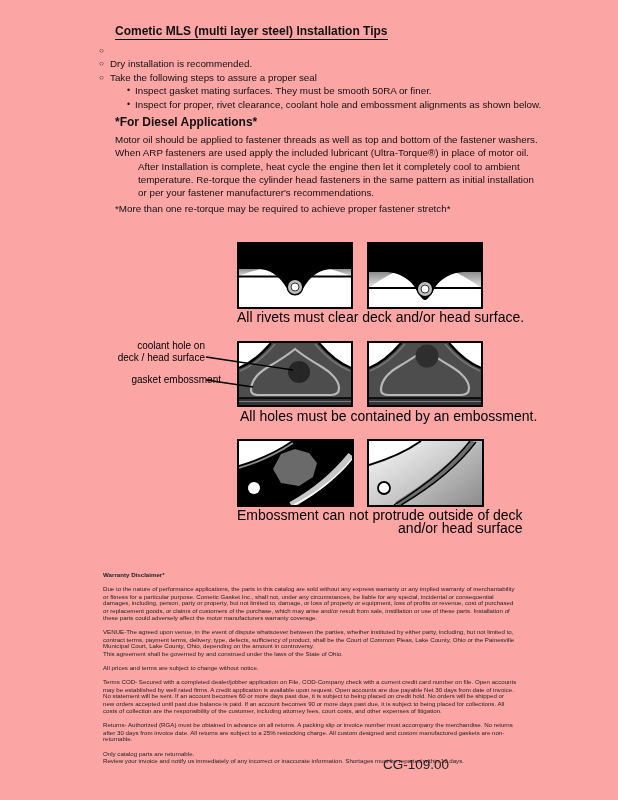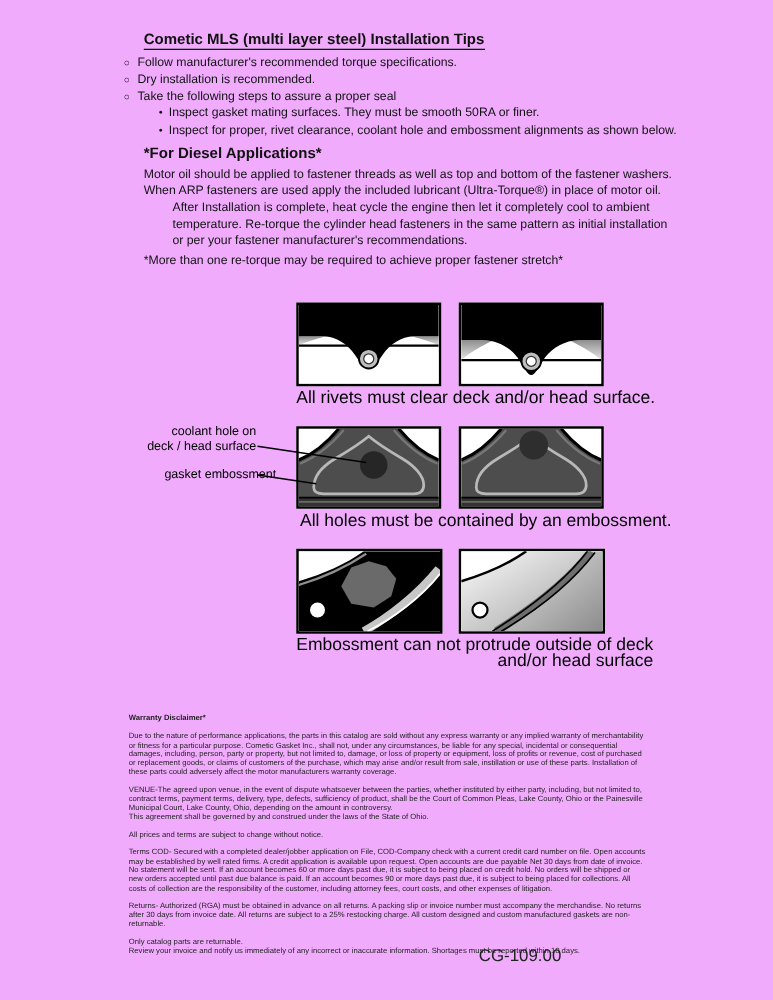--- a/index.html
+++ b/index.html
@@ -1,19 +1,19 @@
 <!DOCTYPE html>
 <html><head>
 <meta charset="utf-8">
 <style>
   * { margin:0; padding:0; box-sizing:border-box; }
   html,body { background:#e8e8e8; }
   .page {
     position:relative; width:618px; height:800px; margin:0 auto;
-    background:#f0abfc; overflow:hidden; color:#111;
+    background:#fca5a5; overflow:hidden; color:#111;
     font-family:"Liberation Sans", sans-serif;
   }
   .abs { position:absolute; }
   .doc-title {
     left:115px; top:24px; font-size:12px; font-weight:bold;
     border-bottom:1.5px solid #000; padding-bottom:1px; letter-spacing:0;
   }
   .bullets { left:99px; top:44px; font-size:9.8px; line-height:13.4px; width:480px; }
   .b-row { display:flex; }
   .b-marker { width:11px; font-size:8px; line-height:13.4px; }
@@ -42,21 +42,20 @@
 </head>
 <body>
 
 <div class="page">
 
   <div class="abs doc-title">Cometic MLS (multi layer steel) Installation Tips</div>
 
   <div class="abs bullets">
     <div class="b-row">
       <span class="b-marker">○</span>
-      <span>Follow manufacturer's recommended torque specifications.</span>
     </div>
     <div class="b-row">
       <span class="b-marker">○</span>
       <span>Dry installation is recommended.</span>
     </div>
     <div class="b-row">
       <span class="b-marker">○</span>
       <span>Take the following steps to assure a proper seal</span>
     </div>
     <div class="sb-row">

